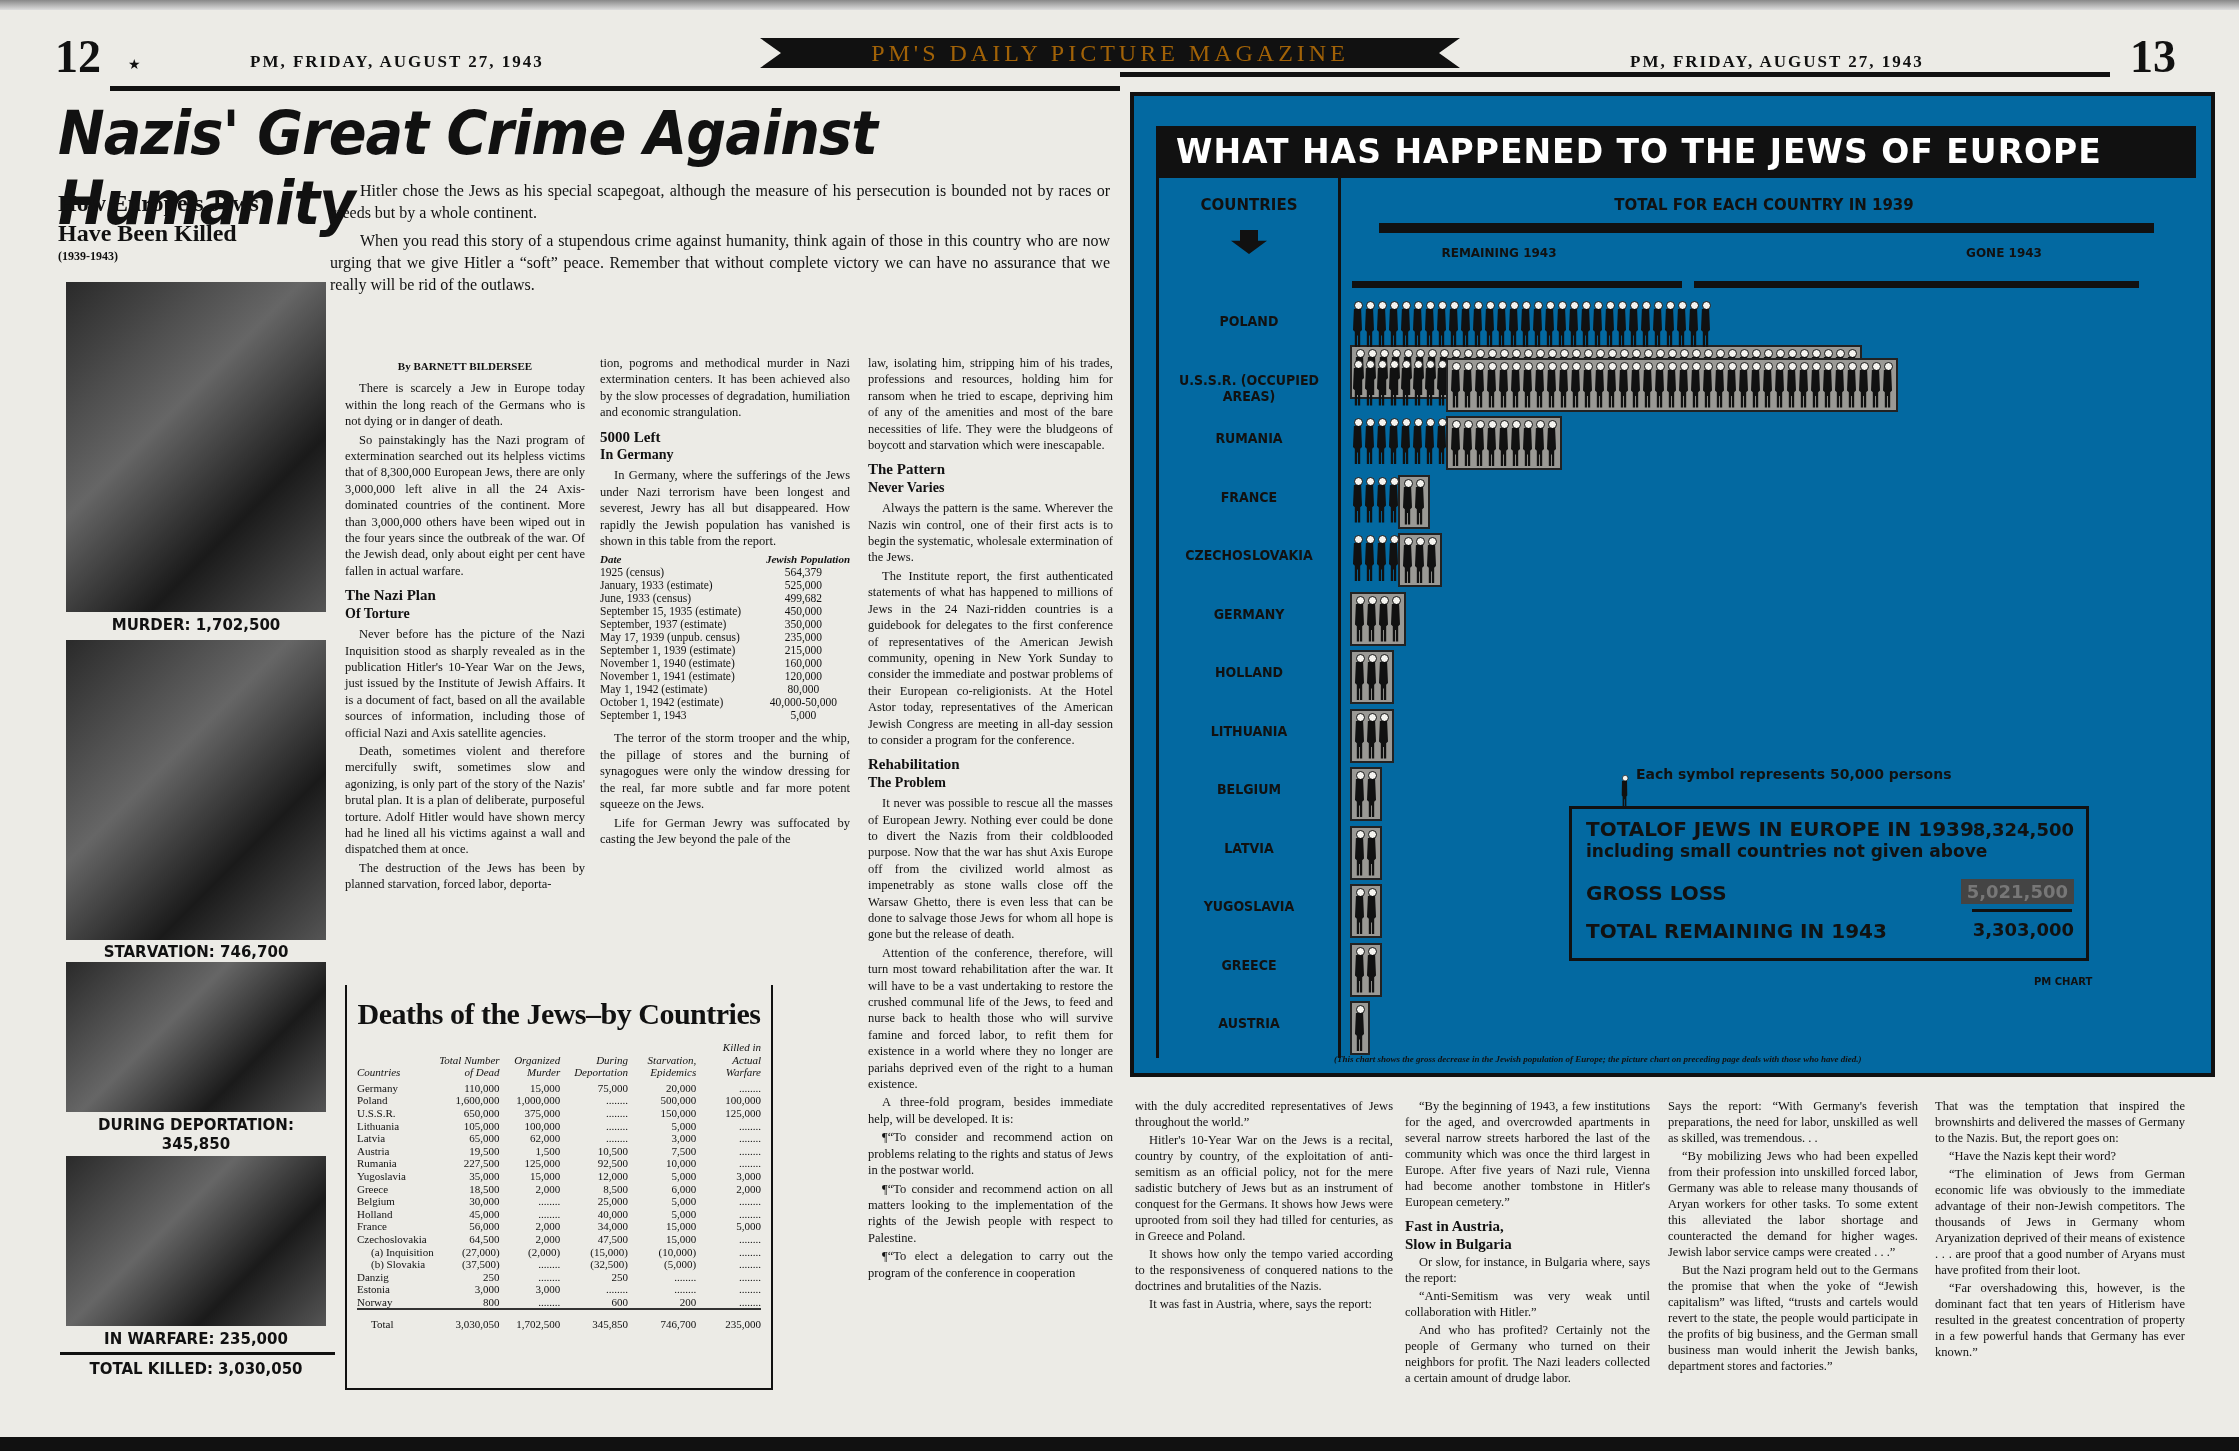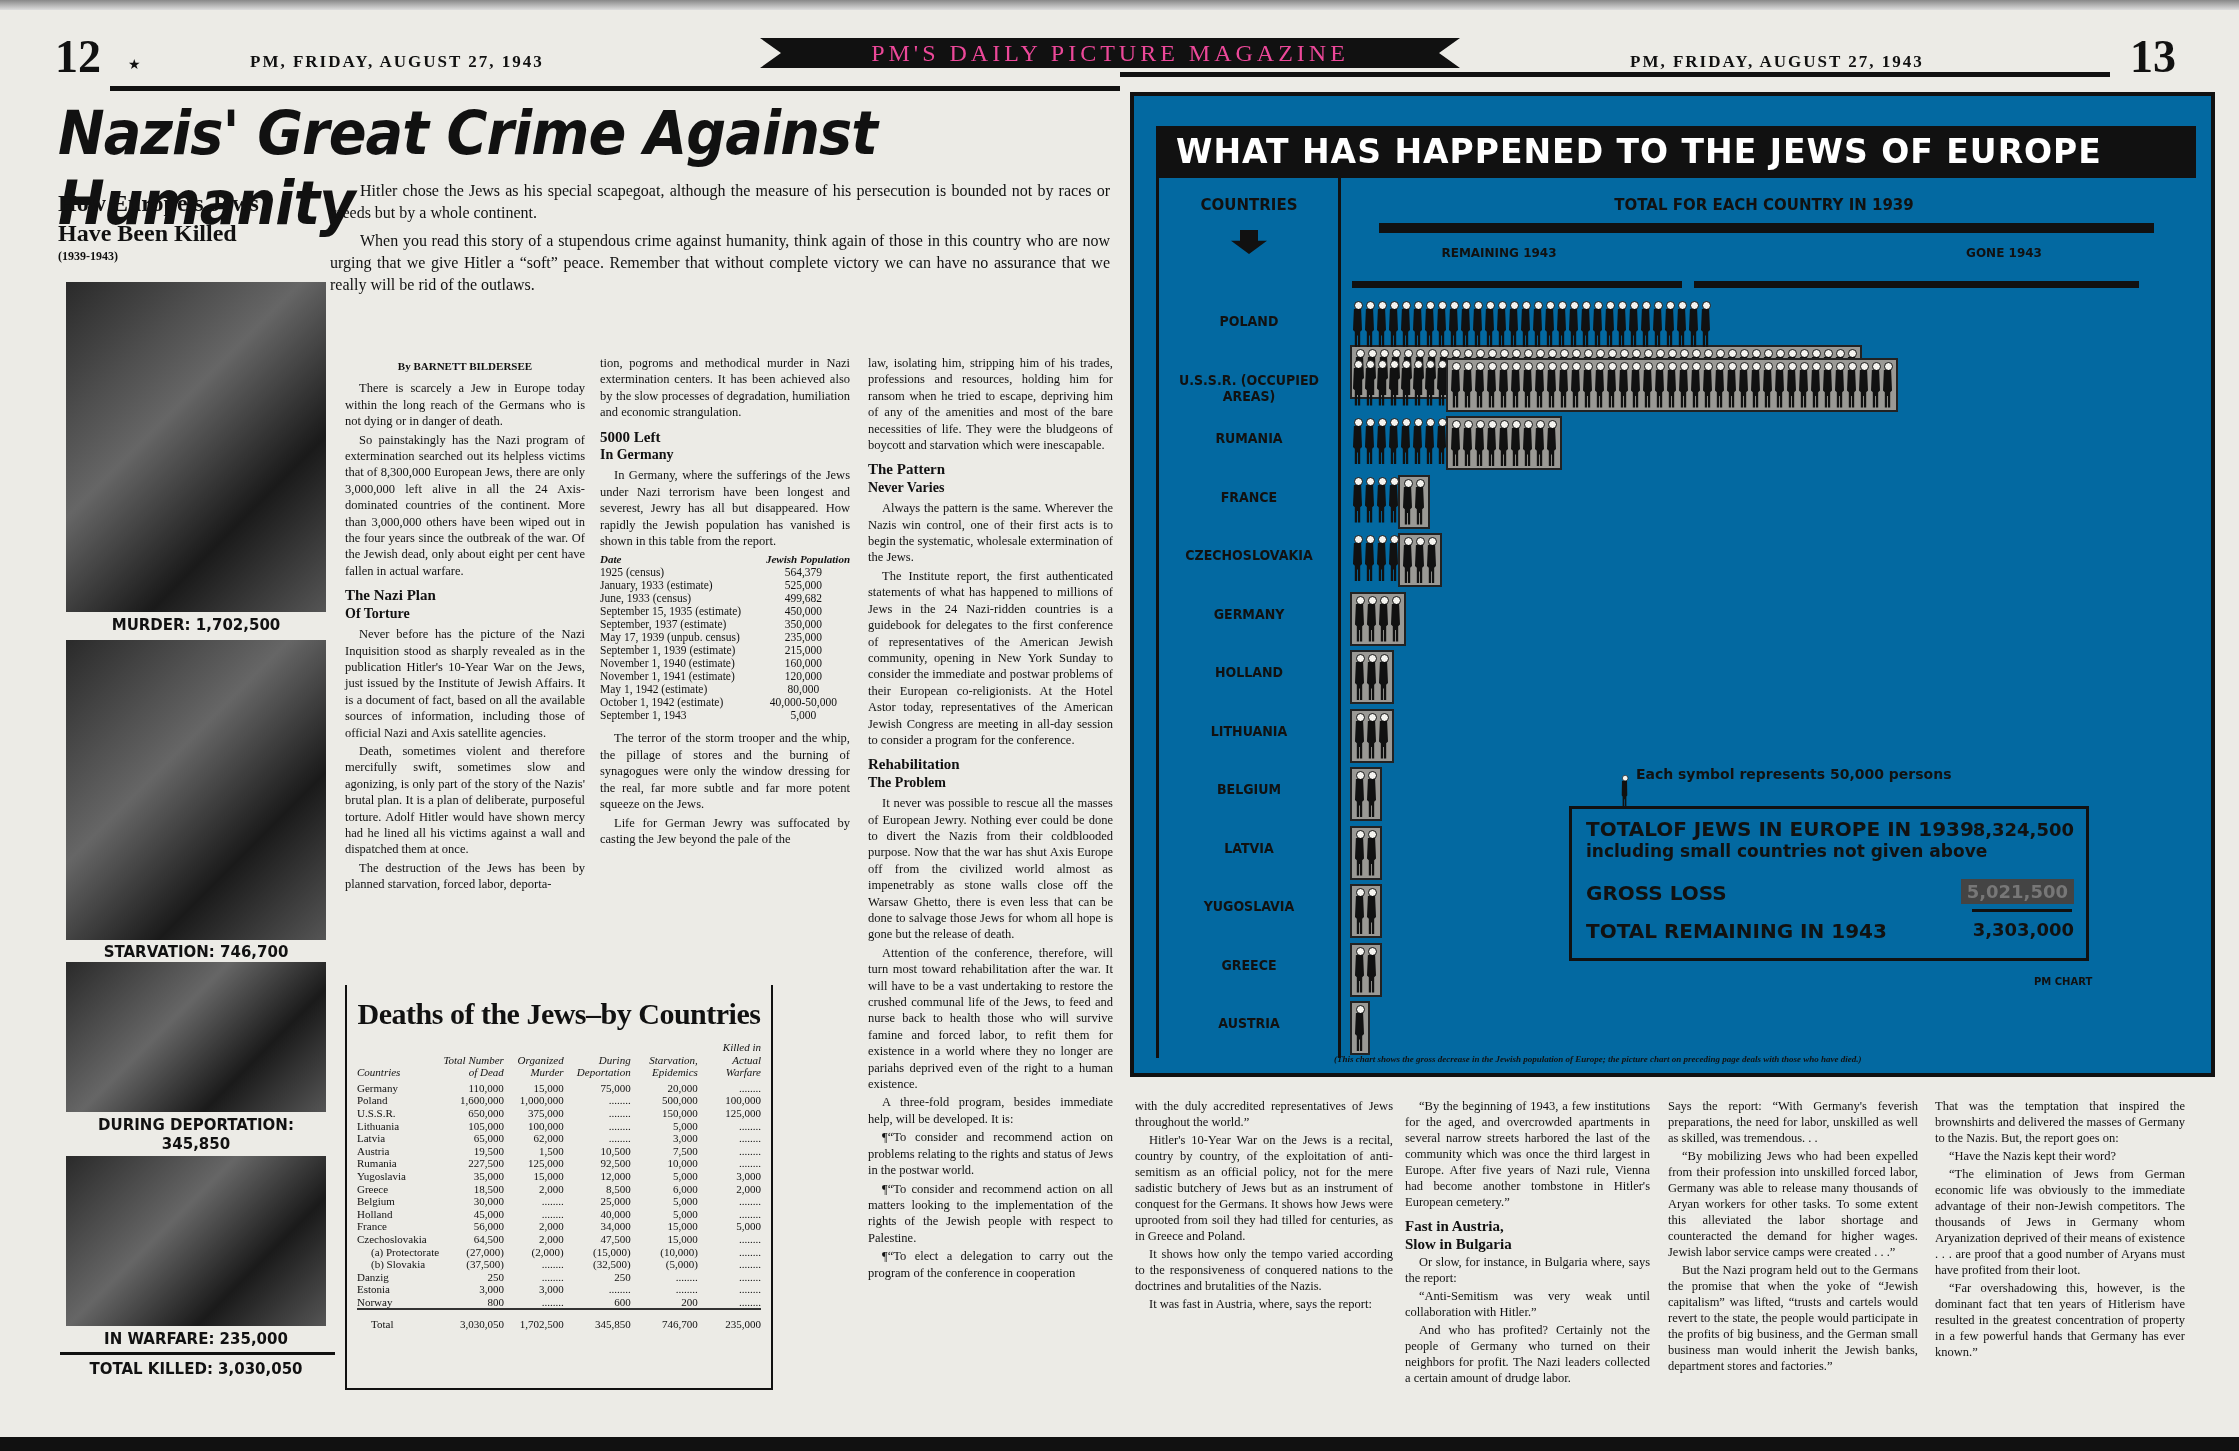--- a/index.html
+++ b/index.html
@@ -5,21 +5,21 @@
 *{box-sizing:border-box;margin:0;padding:0}
 body{width:2239px;height:1451px;background:#ecebe6;font-family:"DejaVu Serif",serif;color:#111;position:relative;overflow:hidden}
 .pg{position:absolute;top:0;height:1451px}
 .left{left:0;width:1120px}
 .right{left:1120px;width:1119px}
 .topline{position:absolute;top:0;left:0;width:2239px;height:10px;background:linear-gradient(#888,#ddd)}
 .bottomline{position:absolute;bottom:0;left:0;width:2239px;height:14px;background:#111}
 .pgnum{position:absolute;top:30px;font-family:Liberation Serif, serif;font-size:46px;font-weight:bold}
 .dateline{position:absolute;top:52px;font-family:"Liberation Serif",serif;font-size:17px;font-weight:bold;letter-spacing:2px}
 .rule{position:absolute;height:5px;background:#111}
-.banner{position:absolute;top:38px;left:760px;width:700px;height:30px;background:#111;color:#ec4899;font-family:"Liberation Serif",serif;font-size:24px;letter-spacing:4px;text-align:center;line-height:30px;clip-path:polygon(0 0,100% 0,97% 50%,100% 100%,0 100%,3% 50%)}
+.banner{position:absolute;top:38px;left:760px;width:700px;height:30px;background:#111;color:#a16207;font-family:"Liberation Serif",serif;font-size:24px;letter-spacing:4px;text-align:center;line-height:30px;clip-path:polygon(0 0,100% 0,97% 50%,100% 100%,0 100%,3% 50%)}
 .headline{position:absolute;top:98px;left:58px;font-family:"DejaVu Sans",sans-serif;font-weight:bold;font-style:italic;font-size:60px;letter-spacing:-1px;transform:scaleX(0.93);transform-origin:left}
 .sidehead{position:absolute;top:188px;left:58px;width:245px;text-align:left;font-family:"Liberation Serif",serif;font-weight:bold;font-size:24px;line-height:30px}
 .sidehead small{display:block;font-size:12px;line-height:16px}
 .photo{position:absolute;left:66px;width:260px;background:linear-gradient(135deg,#2a2a2a,#666 40%,#1a1a1a 70%,#555)}
 .cap{position:absolute;left:58px;width:276px;text-align:center;font-family:"DejaVu Sans",sans-serif;font-weight:bold;font-size:15px;line-height:19px}
 .intro{position:absolute;left:330px;top:180px;width:780px;font-family:"Liberation Serif",serif;font-size:16px;line-height:22px}
 .intro p{text-indent:30px;margin-bottom:6px;text-align:justify}
 .col{position:absolute;font-family:"Liberation Serif",serif;font-size:12.5px;line-height:16.4px;text-align:justify}
 .col p{text-indent:14px;margin-bottom:2px}
 .col h3{font-size:15px;font-weight:bold;margin:8px 0 2px}
@@ -297,21 +297,21 @@
           </tr>
           <tr>
             <td>Czechoslovakia</td>
             <td>64,500</td>
             <td>2,000</td>
             <td>47,500</td>
             <td>15,000</td>
             <td>........</td>
           </tr>
           <tr>
-            <td style="padding-left: 14px;">(a) Protectorate</td>
+            <td style="padding-left: 14px;">(a) Inquisition</td>
             <td>(27,000)</td>
             <td>(2,000)</td>
             <td>(15,000)</td>
             <td>(10,000)</td>
             <td>........</td>
           </tr>
           <tr>
             <td style="padding-left: 14px;">(b) Slovakia</td>
             <td>(37,500)</td>
             <td>........</td>

